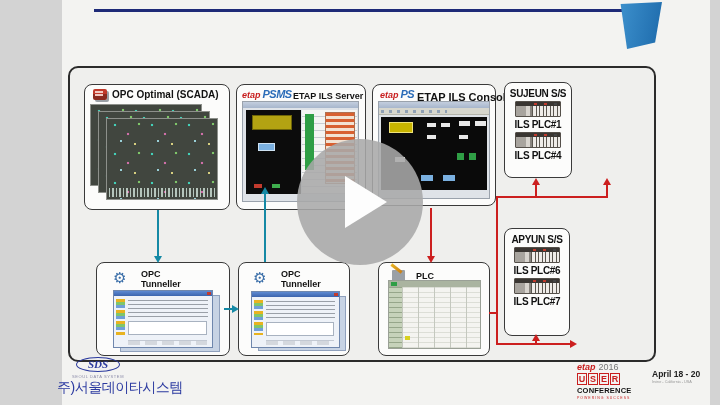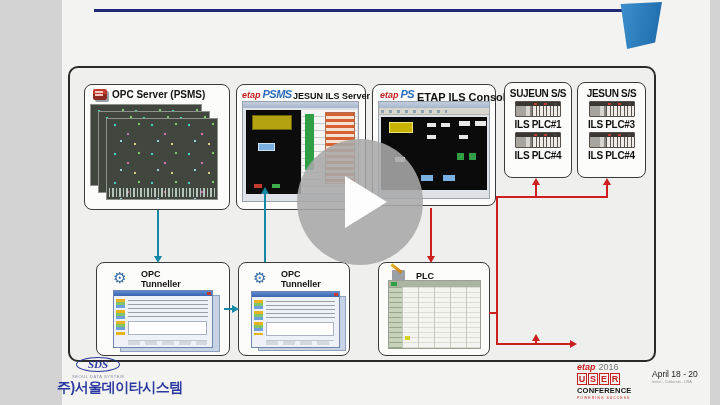--- a/index.html
+++ b/index.html
@@ -140,60 +140,60 @@
   .play-overlay { position:absolute; left:297px; top:139px; width:126px; height:126px; border-radius:50%;
     background:rgba(168,168,168,.88); cursor:pointer; }
   .play-triangle { position:absolute; left:48px; top:37px; width:0; height:0;
     border-top:26px solid transparent; border-bottom:26px solid transparent; border-left:42px solid #fdfdfd; }
 
   
   .sds-logo { position:absolute; left:76px; top:356px; width:44px; height:18px; }
   .sds-ellipse { position:absolute; left:0; top:1px; width:44px; height:15px; border:1.5px solid #2b3a9e; border-radius:50%; }
   .sds-text { position:absolute; left:0; width:44px; text-align:center; top:2px; font-size:11px; font-weight:bold; font-style:italic; color:#2b3a9e; font-family:"Liberation Serif", serif; }
   .sds-sub { position:absolute; left:62px; top:374px; width:72px; text-align:center; font-size:4px; color:#8a8aa8; letter-spacing:.6px; }
-  .korean-name { position:absolute; left:57px; top:379px; font-size:14px; font-weight:bold; color:#2b3aa0; letter-spacing:-.5px;text-align:center; }
+  .korean-name { position:absolute; left:57px; top:379px; font-size:14px; font-weight:normal; color:#2b3aa0; letter-spacing:-.5px;text-align:center; }
 
   .etap-conf { position:absolute; left:577px; top:362px; width:60px; }
   .etap-conf-row1 { display:flex; gap:3px; align-items:baseline; }
   .conf-etap { font-style:italic; font-weight:bold; color:#c81e1e; font-size:9px; }
   .conf-year { color:#777; font-size:9px; }
   .conf-user { display:flex; gap:1px; margin-top:1px; }
   .conf-user span { display:inline-block; width:10px; height:12px; border:1.5px solid #c81e1e; color:#c81e1e; font-weight:bold; font-size:9px; text-align:center; line-height:11px; }
   .conf-name { font-size:7.5px; font-weight:bold; color:#111; letter-spacing:.2px; margin-top:1px; }
   .conf-tag { font-size:3.5px; color:#c81e1e; letter-spacing:1px; margin-top:1px; }
-  .conf-dates { position:absolute; left:652px; top:369px; font-size:8.5px; font-weight:normal; color:#222; }
+  .conf-dates { position:absolute; left:652px; top:369px; font-size:8.5px; font-weight:bold; color:#222; }
   .conf-loc { position:absolute; left:652px; top:380px; font-size:3.8px; color:#999; }
 </style>
 </head>
 <body>
 
 <div class="frame">
   <div class="slide"></div>
 
   <div class="topline"></div>
   <div class="ribbon"></div>
 
   <div class="bullets">
   </div>
 
   <div class="diagram"></div>
 
   <div class="dbox opc-server-box"></div>
   <div class="server-icon"></div>
-  <div class="dlabel opc-server-label">OPC Server (PSMS)</div>
+  <div class="dlabel opc-server-label">OPC Optimal (SCADA)</div>
   <div class="scada-screen scr1"></div>
   <div class="scada-screen scr2"></div>
   <div class="scada-screen scr3"></div>
 
   <div class="dbox ils-server-box"></div>
   <div class="ils-server-head">
     <span class="etap-word">etap</span>
     <span class="etap-prod">PSMS</span>
   </div>
-  <div class="ils-server-title">JESUN ILS Server</div>
+  <div class="ils-server-title">ETAP ILS Server</div>
   <div class="mini-window ils-server-shot">
     <div class="mini-title"></div>
     <div class="ils-left-panel">
       <div class="amber-box"></div>
       <div class="cyan-box"></div>
       <div class="panel-dot" style="left:8px; bottom:6px; background:#c23b2e;"></div>
       <div class="panel-dot" style="left:26px; bottom:6px; background:#3fae4e;"></div>
     </div>
     <div class="ils-right-panel">
       <div class="green-col"></div>
@@ -226,26 +226,26 @@
     </div>
   </div>
 
   <div class="dbox ss-box sujeun-box">
     <div class="ss-name">SUJEUN S/S</div>
     <div class="plc-graphic"></div>
     <div class="plc-label">ILS PLC#1</div>
     <div class="plc-graphic"></div>
     <div class="plc-label">ILS PLC#4</div>
   </div>
-  <div class="dbox ss-box jesun-box">
-    <div class="ss-name">JESUN S/S</div>
+  <div class="dbox ss-box apyun-box">
+    <div class="ss-name">APYUN S/S</div>
     <div class="plc-graphic"></div>
-    <div class="plc-label">ILS PLC#3</div>
+    <div class="plc-label">ILS PLC#6</div>
     <div class="plc-graphic"></div>
-    <div class="plc-label">ILS PLC#4</div>
+    <div class="plc-label">ILS PLC#7</div>
   </div>
 
   <div class="dbox tun1-box"></div>
   <div class="gear" style="left:113px; top:270px;">⚙</div>
   <div class="tun-label" style="left:141px; top:269px;">
     <div>OPC</div>
     <div>Tunneller</div>
   </div>
   <div class="dialog-back" style="left:120px; top:295px; width:100px; height:57px;"></div>
   <div class="dialog" style="left:113px; top:290px; width:100px; height:58px;">

